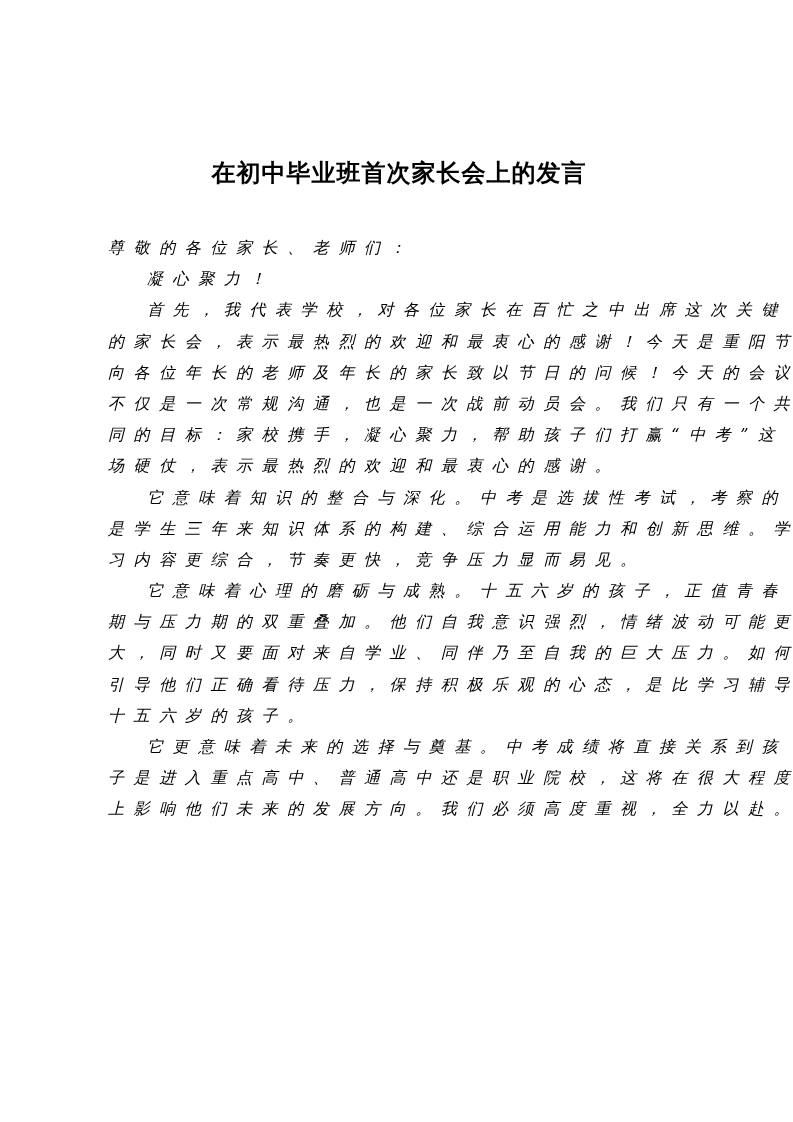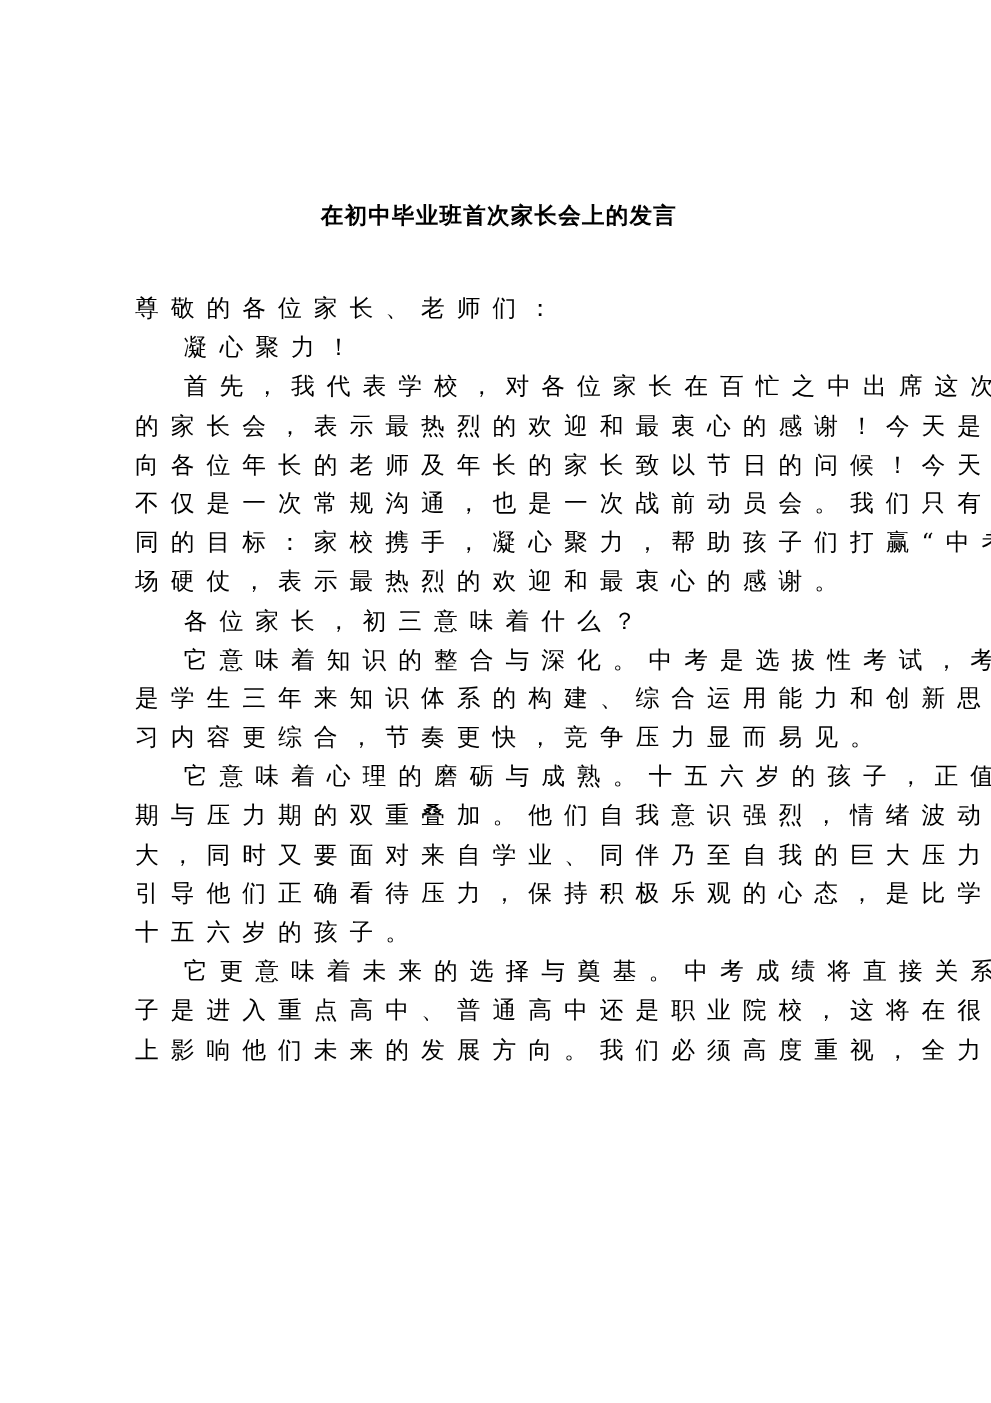--- a/index.html
+++ b/index.html
@@ -1,42 +1,41 @@
 <!DOCTYPE html>
 <html><head>
 <meta charset="utf-8">
 <style>
   html, body { margin: 0; padding: 0; background: #ffffff; }
   body { width: 793px; height: 1122px; position: relative; overflow: hidden;
          font-family: "DejaVu Serif", "Liberation Serif", serif; color: #000; }
   .page { position: absolute; left: 108px; top: 0; width: 582px; }
   .title { position: absolute; top: 157px; left: 0; width: 582px; text-align: center;
            font-family: "DejaVu Sans", "Liberation Sans", sans-serif; font-weight: bold;
-           font-size: 18px; letter-spacing: 1px; line-height: 32px; }
+           font-size: 24px; letter-spacing: 1px; line-height: 32px; }
   .body { position: absolute; top: 232px; left: 0; width: 582px; }
-  .line { height: 31.2px; line-height: 31.2px; font-size: 19px; letter-spacing: 9.6px;
-          white-space: nowrap; overflow: visible; }
+  .line { height: 31.2px; line-height: 31.2px; font-size: 16px; letter-spacing: 9.6px;
+          white-space: nowrap; overflow: visible; font-style: italic; }
   .line.indent { padding-left: 39px; }
   .line.heading { font-family: "DejaVu Sans", "Liberation Sans", sans-serif; font-weight: bold; }
 </style>
 </head>
 <body>
 
 <div class="page">
   <div class="title">在初中毕业班首次家长会上的发言</div>
   <div class="body">
     <div class="line">尊敬的各位家长、老师们：</div>
     <div class="line indent">凝心聚力！</div>
     <div class="line indent">首先，我代表学校，对各位家长在百忙之中出席这次关键</div>
     <div class="line">的家长会，表示最热烈的欢迎和最衷心的感谢！今天是重阳节，</div>
     <div class="line">向各位年长的老师及年长的家长致以节日的问候！今天的会议，</div>
     <div class="line">不仅是一次常规沟通，也是一次战前动员会。我们只有一个共</div>
     <div class="line">同的目标：家校携手，凝心聚力，帮助孩子们打赢“中考”这</div>
     <div class="line">场硬仗，表示最热烈的欢迎和最衷心的感谢。</div>
-    <div class="line indent">各位家长，初三意味着什么？</div>
     <div class="line indent">它意味着知识的整合与深化。中考是选拔性考试，考察的</div>
     <div class="line">是学生三年来知识体系的构建、综合运用能力和创新思维。学</div>
     <div class="line">习内容更综合，节奏更快，竞争压力显而易见。</div>
     <div class="line indent">它意味着心理的磨砺与成熟。十五六岁的孩子，正值青春</div>
     <div class="line">期与压力期的双重叠加。他们自我意识强烈，情绪波动可能更</div>
     <div class="line">大，同时又要面对来自学业、同伴乃至自我的巨大压力。如何</div>
     <div class="line">引导他们正确看待压力，保持积极乐观的心态，是比学习辅导</div>
     <div class="line">十五六岁的孩子。</div>
     <div class="line indent">它更意味着未来的选择与奠基。中考成绩将直接关系到孩</div>
     <div class="line">子是进入重点高中、普通高中还是职业院校，这将在很大程度</div>

